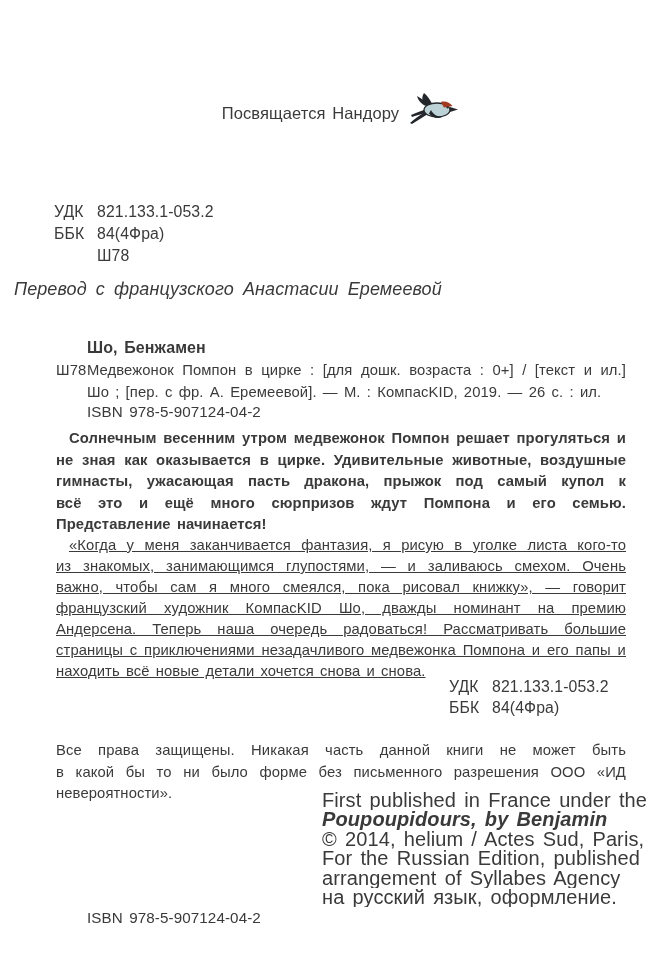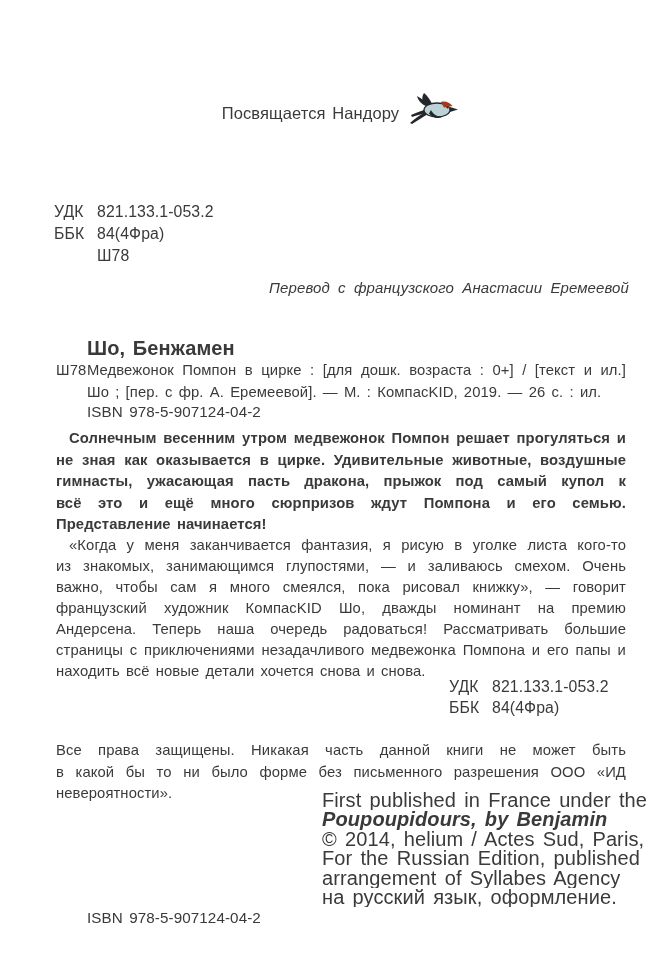--- a/index.html
+++ b/index.html
@@ -16,34 +16,34 @@
 
   
   .class-top { left:40px; top:201px; font-size:15.8px; }
   .class-top .crow { display:flex; height:22px; line-height:22px; }
   .class-top .clabel { width:43px; }
   .class-bottom { left:435px; top:676px; font-size:15.8px; }
   .class-bottom .crow { display:flex; height:21px; line-height:21px; }
   .class-bottom .clabel { width:43px; }
 
   
-  .translation { top:279px; left:0; width:615px; text-align:right; font-style:italic; font-size:15px; word-spacing:4px; }
+  .translation { top:279px; left:0; width:615px; text-align:left; font-style:italic; font-size:18px; word-spacing:4px; }
 
   
-  .bib-author { left:73px; top:337px; font-weight:bold; font-size:20px; height:22px; line-height:22px; }
+  .bib-author { left:73px; top:337px; font-weight:bold; font-size:16px; height:22px; line-height:22px; }
   .bib-entry { left:42px; top:359px; width:570px; font-size:14.8px; padding-left:31px; box-sizing:border-box; }
   .bib-sign { position:absolute; left:0; top:0; height:22px; line-height:22px; }
   .bib-entry .line { height:22px; line-height:22px; }
   .bib-isbn { left:73px; top:401px; font-size:15.2px; height:22px; line-height:22px; }
 
   
   .para { width:570px; left:42px; font-size:14.8px; }
   .para1 { top:428px; }
   .para1 .line { height:21.5px; line-height:21.5px;font-weight:bold; }
-  .para2 { top:535px; }
+  .para2 { top:535px;text-decoration:underline; }
   .para2 .line { height:21px; line-height:21px; }
   .rights { top:740px; }
   .rights .line { height:21.5px; line-height:21.5px; }
 
   .line { overflow:hidden; }
   .j { text-align:justify; }
   .j::after { content:""; display:inline-block; width:100%; height:0; }
   .indent { text-indent:13px; }
 
   

